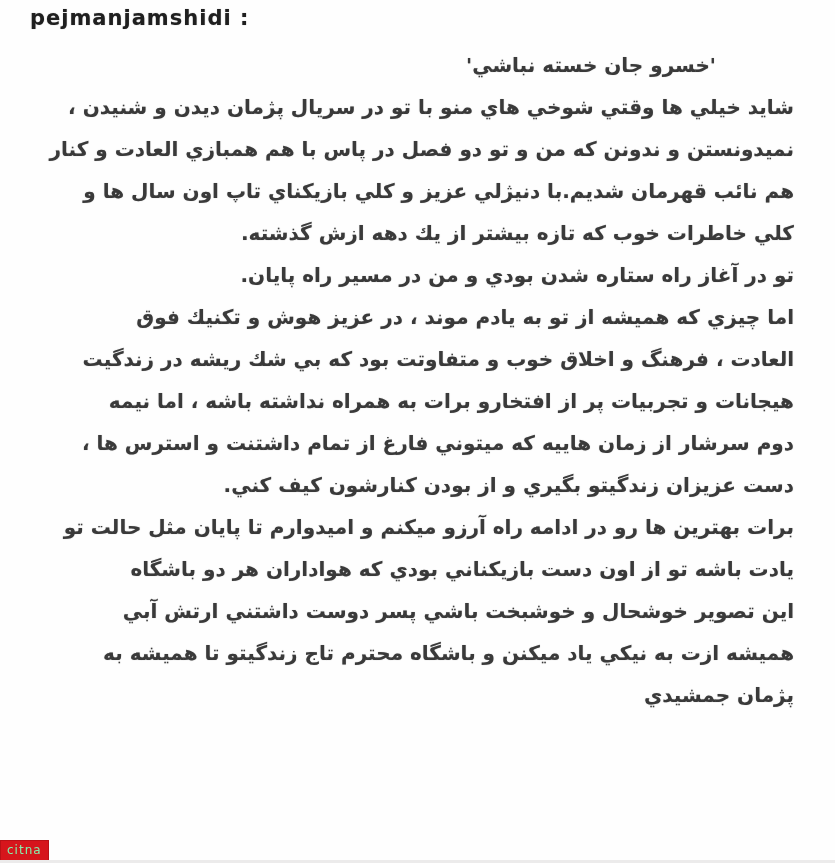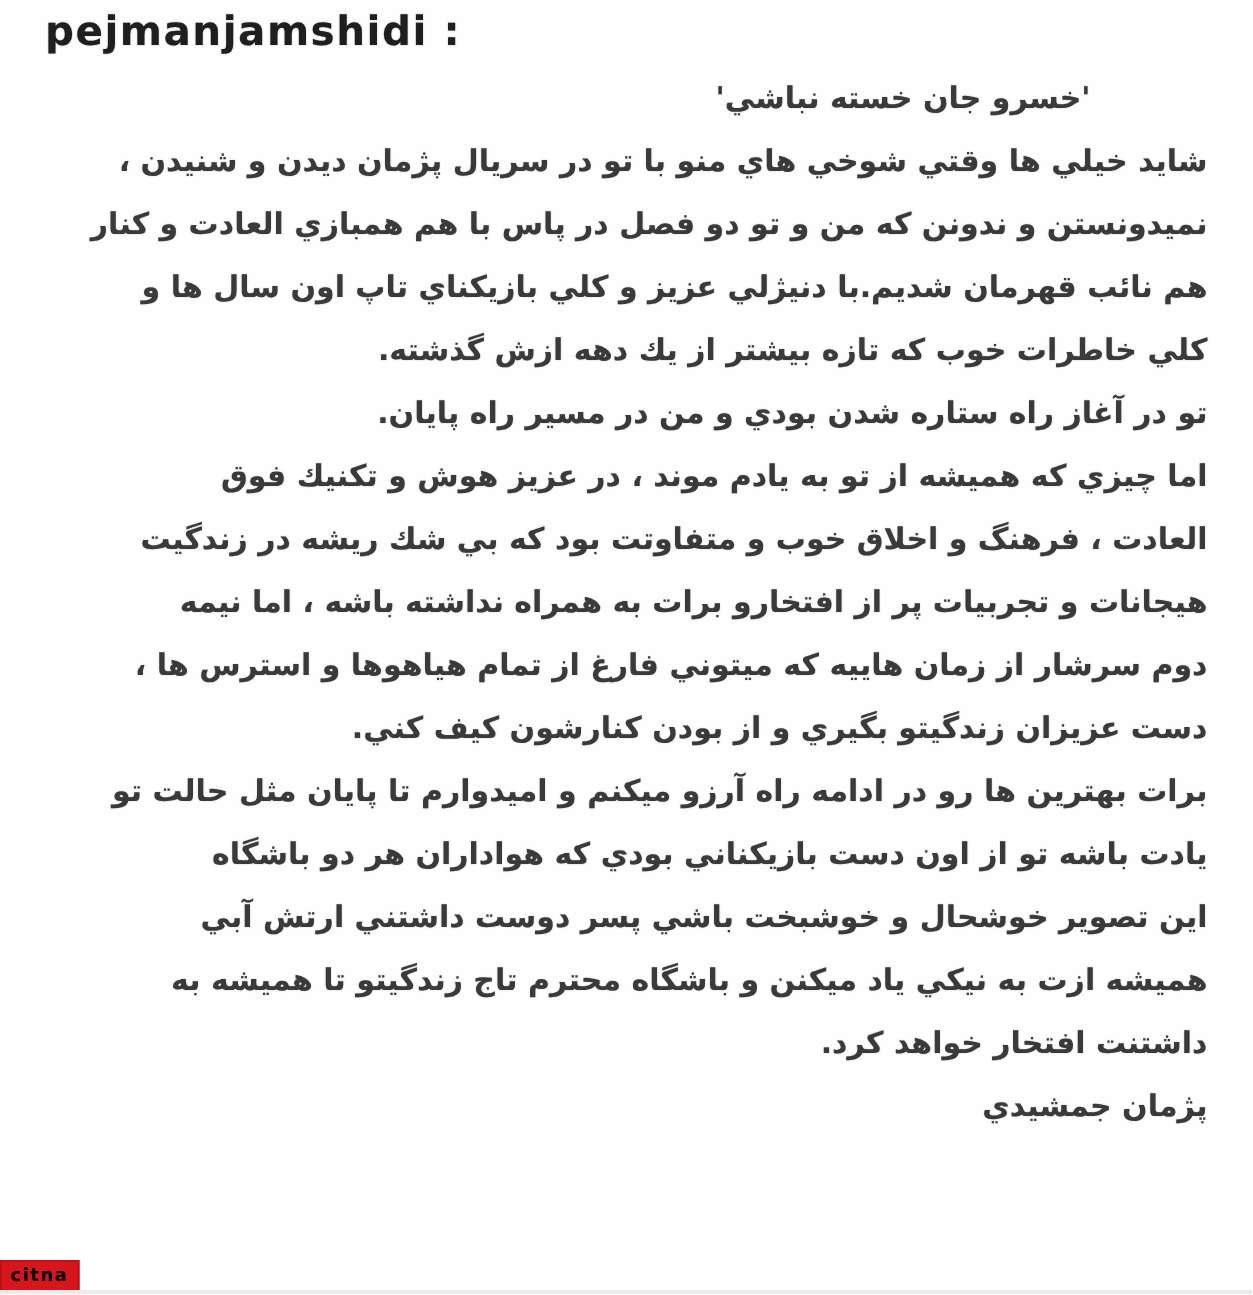--- a/index.html
+++ b/index.html
@@ -12,31 +12,31 @@
     position: relative;
     width: 835px;
     height: 863px;
     background: #fefefe;
     overflow: hidden;
   }
   .header {
     position: absolute;
     top: 6px;
     left: 30px;
-    font-size: 27px;
+    font-size: 21px;
     font-weight: 800;
     letter-spacing: 1px;
     color: #1f1f1f;
     text-shadow: 0 0 1px rgba(40,40,40,0.45);
     direction: ltr;
   }
   .body-text {
     position: absolute;
     top: 44px;
-    right: 30px;
+    right: 41px;
     left: 20px;
     direction: rtl;
     text-align: right;
     font-size: 20px;
     font-weight: 700;
     color: #3a3a3a;
     text-shadow: 0 0 1px rgba(70,70,70,0.40);
   }
   .line {
     line-height: 42px;
@@ -46,23 +46,23 @@
     padding-right: 78px;
   }
   .line.signature {
     margin-top: 0;
   }
   .watermark {
     position: absolute;
     left: 0;
     bottom: 2px;
     background: #d6151c;
-    color: #000000;
+    color: #86efac;
     font-size: 12px;
-    font-weight: 700;
+    font-weight: 400;
     letter-spacing: 1px;
     padding: 2px 6px 3px 6px;
     text-transform: lowercase;
     direction: ltr;
     border: 1px solid #b91016;
   }
   .bottom-strip {
     position: absolute;
     bottom: 0;
     left: 0;
@@ -81,27 +81,26 @@
   <div class="body-text">
     <div class="line quote">'خسرو جان خسته نباشي'</div>
     <div class="line">شايد خيلي ها وقتي شوخي هاي منو با تو در سريال پژمان ديدن و شنيدن ،</div>
     <div class="line">نميدونستن و ندونن كه من و تو دو فصل در پاس با هم همبازي العادت و كنار</div>
     <div class="line">هم نائب قهرمان شديم.با دنيژلي عزيز و كلي بازيكناي تاپ اون سال ها و</div>
     <div class="line">كلي خاطرات خوب كه تازه  بيشتر از يك دهه ازش گذشته.</div>
     <div class="line">تو در آغاز راه ستاره شدن بودي و من در مسير راه پايان.</div>
     <div class="line">اما چيزي كه هميشه از تو به يادم موند ، در عزيز هوش و تكنيك فوق</div>
     <div class="line">العادت ، فرهنگ و اخلاق خوب و متفاوتت بود كه بي شك ريشه در زندگيت</div>
     <div class="line">هيجانات و تجربيات پر از افتخارو برات به همراه نداشته باشه ، اما نيمه</div>
-    <div class="line">دوم سرشار از زمان هاييه كه ميتوني فارغ از تمام هياهوها و استرس ها ،</div>
+    <div class="line">دوم سرشار از زمان هاييه كه ميتوني فارغ از تمام داشتنت و استرس ها ،</div>
     <div class="line">دست عزيزان زندگيتو بگيري و از بودن كنارشون كيف كني.</div>
     <div class="line">برات بهترين ها رو در ادامه راه آرزو ميكنم و اميدوارم تا پايان مثل حالت تو</div>
     <div class="line">يادت باشه تو از اون دست بازيكناني بودي كه هواداران هر دو باشگاه</div>
     <div class="line">اين تصوير خوشحال و خوشبخت باشي پسر دوست داشتني ارتش آبي</div>
     <div class="line">هميشه ازت به نيكي ياد ميكنن و باشگاه محترم تاج زندگيتو تا هميشه به</div>
-    <div class="line">داشتنت افتخار خواهد كرد.</div>
     <div class="line signature">پژمان جمشيدي</div>
   </div>
 
   <div class="watermark">citna</div>
 
   <div class="bottom-strip"></div>
 
 </div>
 
 </body></html>

